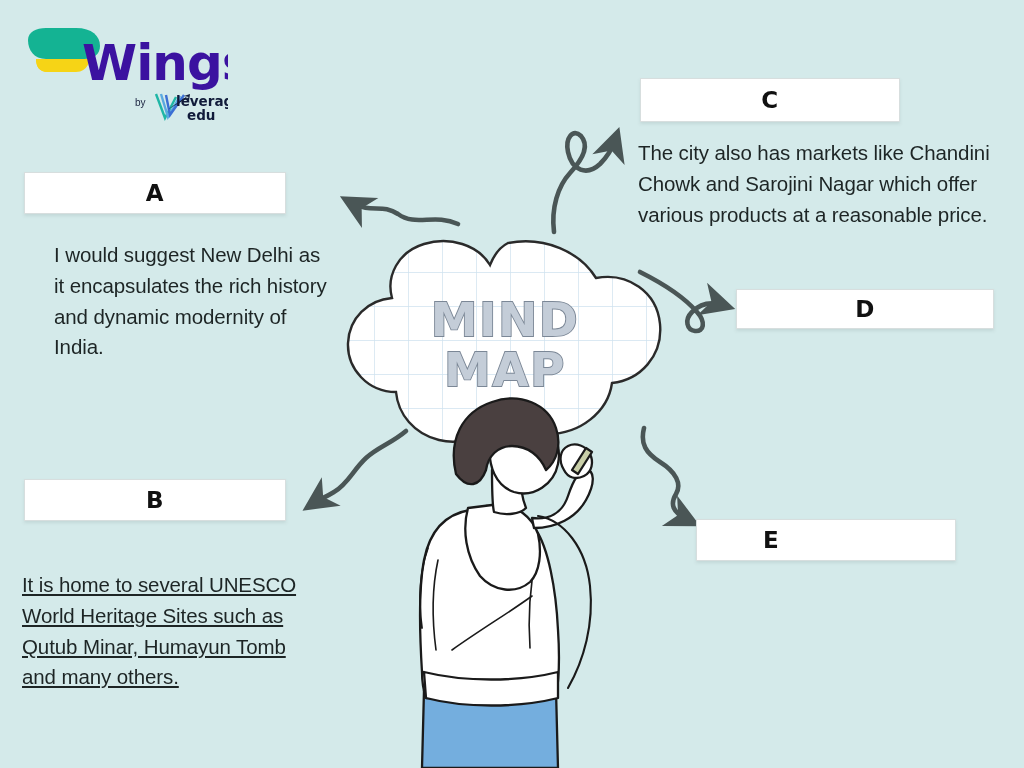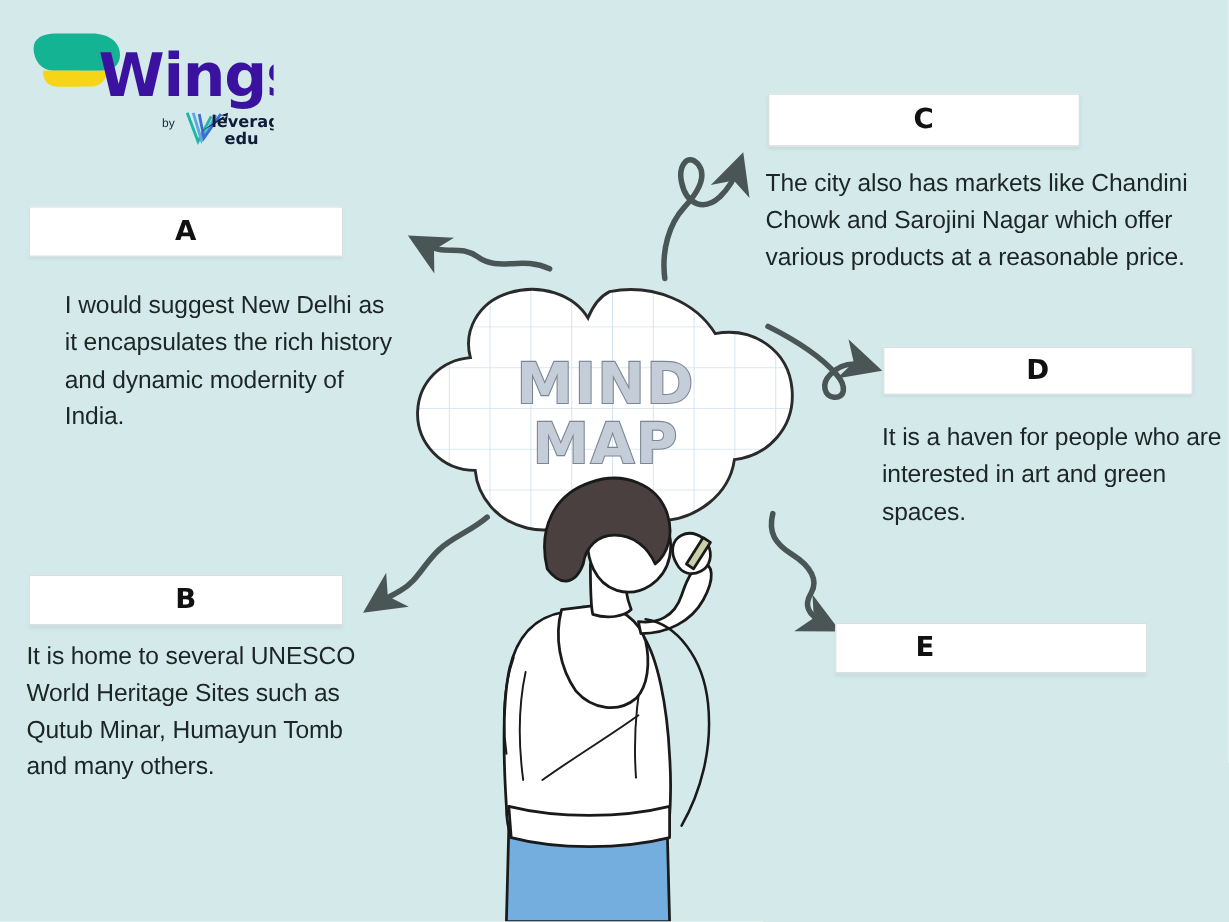--- a/index.html
+++ b/index.html
@@ -44,21 +44,21 @@
     font-size: 20.5px;
     line-height: 30.8px;
     color: #1d2525;
     letter-spacing: -0.1px;
   }
 
   
   #box-a    { left: 24px;  top: 172px; width: 262px; height: 42px; }
   #blurb-a  { left: 22px;  top: 240px; width: 276px; margin-left: 32px; }
   #box-b    { left: 24px;  top: 479px; width: 262px; height: 42px; }
-  #blurb-b  { left: 22px;  top: 532px; width: 300px; }
+  #blurb-b  { left: 22px;  top: 570px; width: 300px; text-decoration: underline; }
   #box-c    { left: 640px; top: 78px;  width: 260px; height: 44px; }
   #blurb-c  { left: 638px; top: 138px; width: 392px; }
   #box-d    { left: 736px; top: 289px; width: 258px; height: 40px; }
   #blurb-d  { left: 735px; top: 350px; width: 290px; }
   #box-e    { left: 696px; top: 519px; width: 260px; height: 42px; }
   #blurb-e  { left: 694px; top: 567px; width: 312px; }
 
   
   #art { position: absolute; left: 0; top: 0; width: 1024px; height: 768px; }
 </style>
@@ -207,19 +207,18 @@
   <div class="blurb" id="blurb-b">It is home to several UNESCO World Heritage Sites such as Qutub Minar, Humayun Tomb and many others.</div>
 
   <div class="label-box" id="box-c">
     <span class="ltr">C</span>
   </div>
   <div class="blurb" id="blurb-c">The city also has markets like Chandini Chowk and Sarojini Nagar which offer various products at a reasonable price.</div>
 
   <div class="label-box" id="box-d">
     <span class="ltr">D</span>
   </div>
-  <div class="blurb" id="blurb-d"> It is a haven for people who are interested in art and green spaces.</div>
 
   <div class="label-box left-letter" id="box-e">
     <span class="ltr">E</span>
   </div>
 
 </div>
 
 </body></html>

